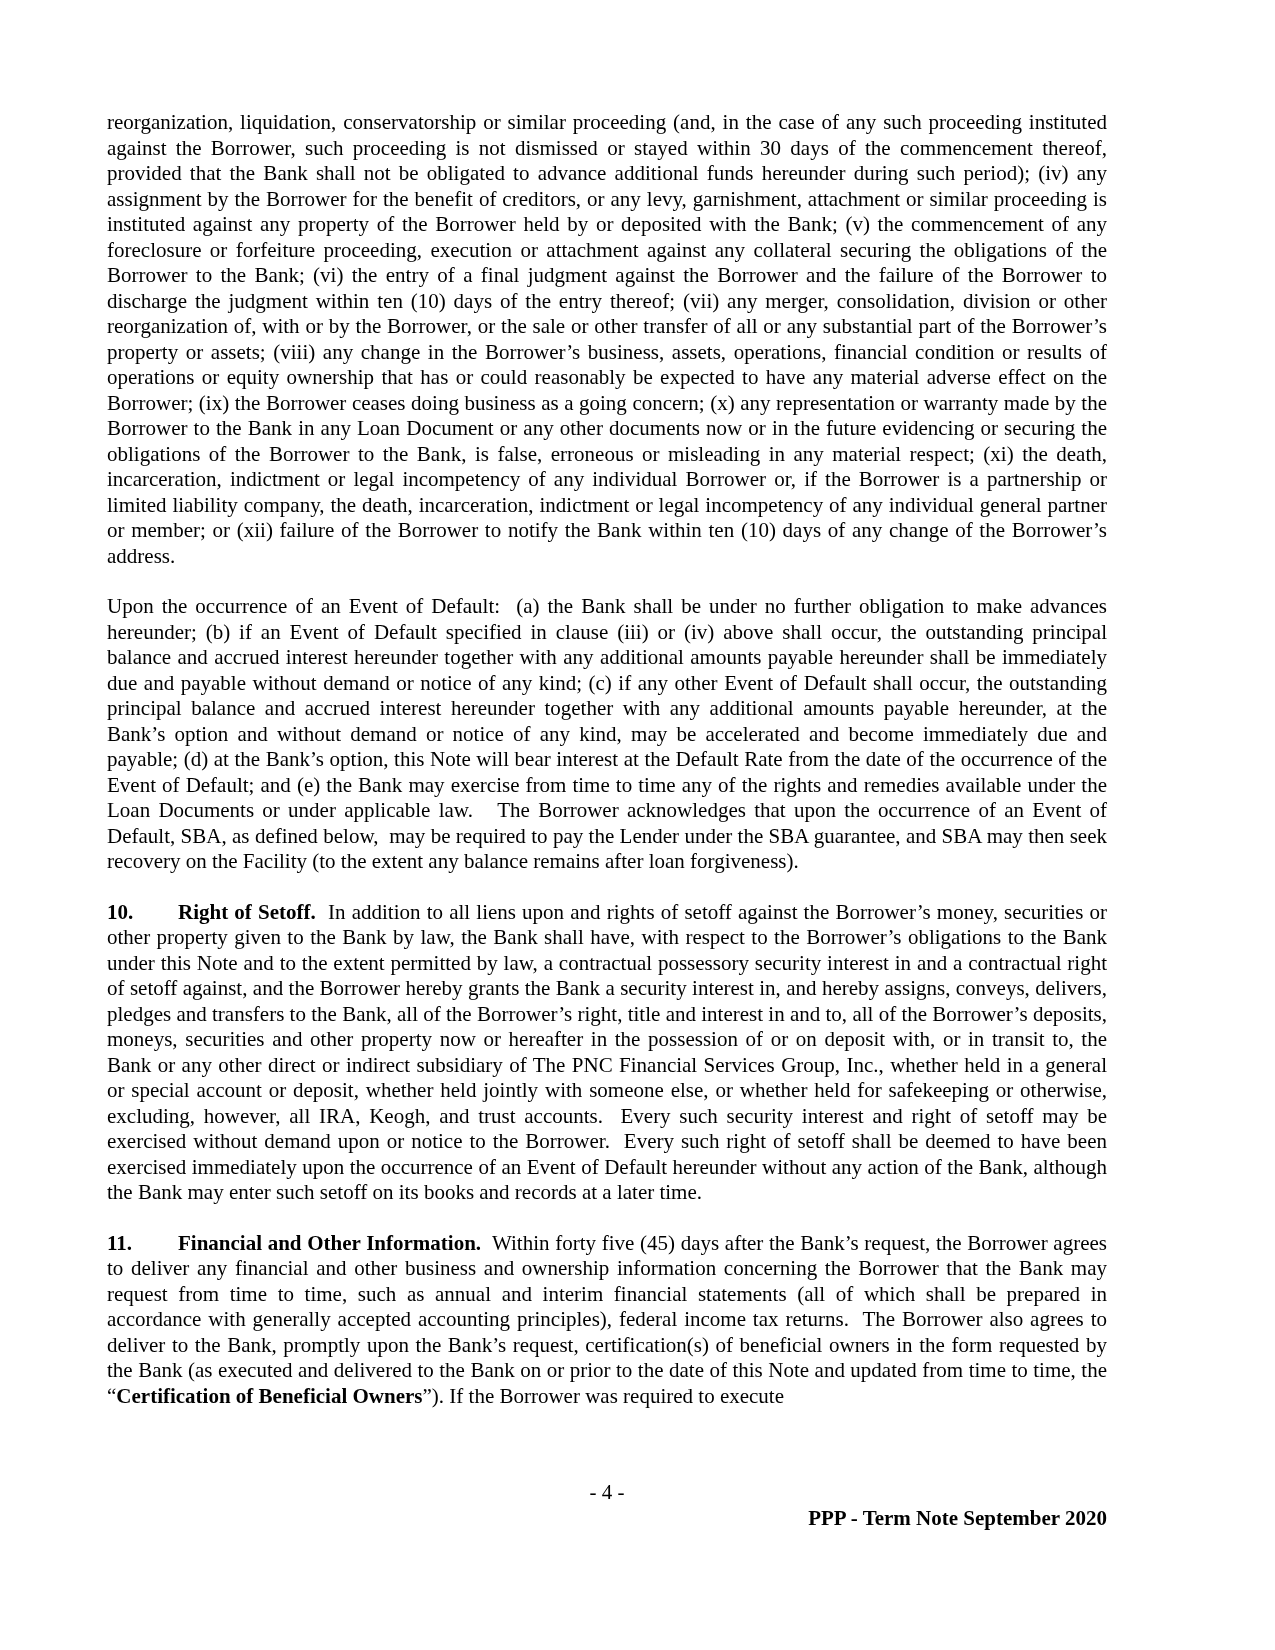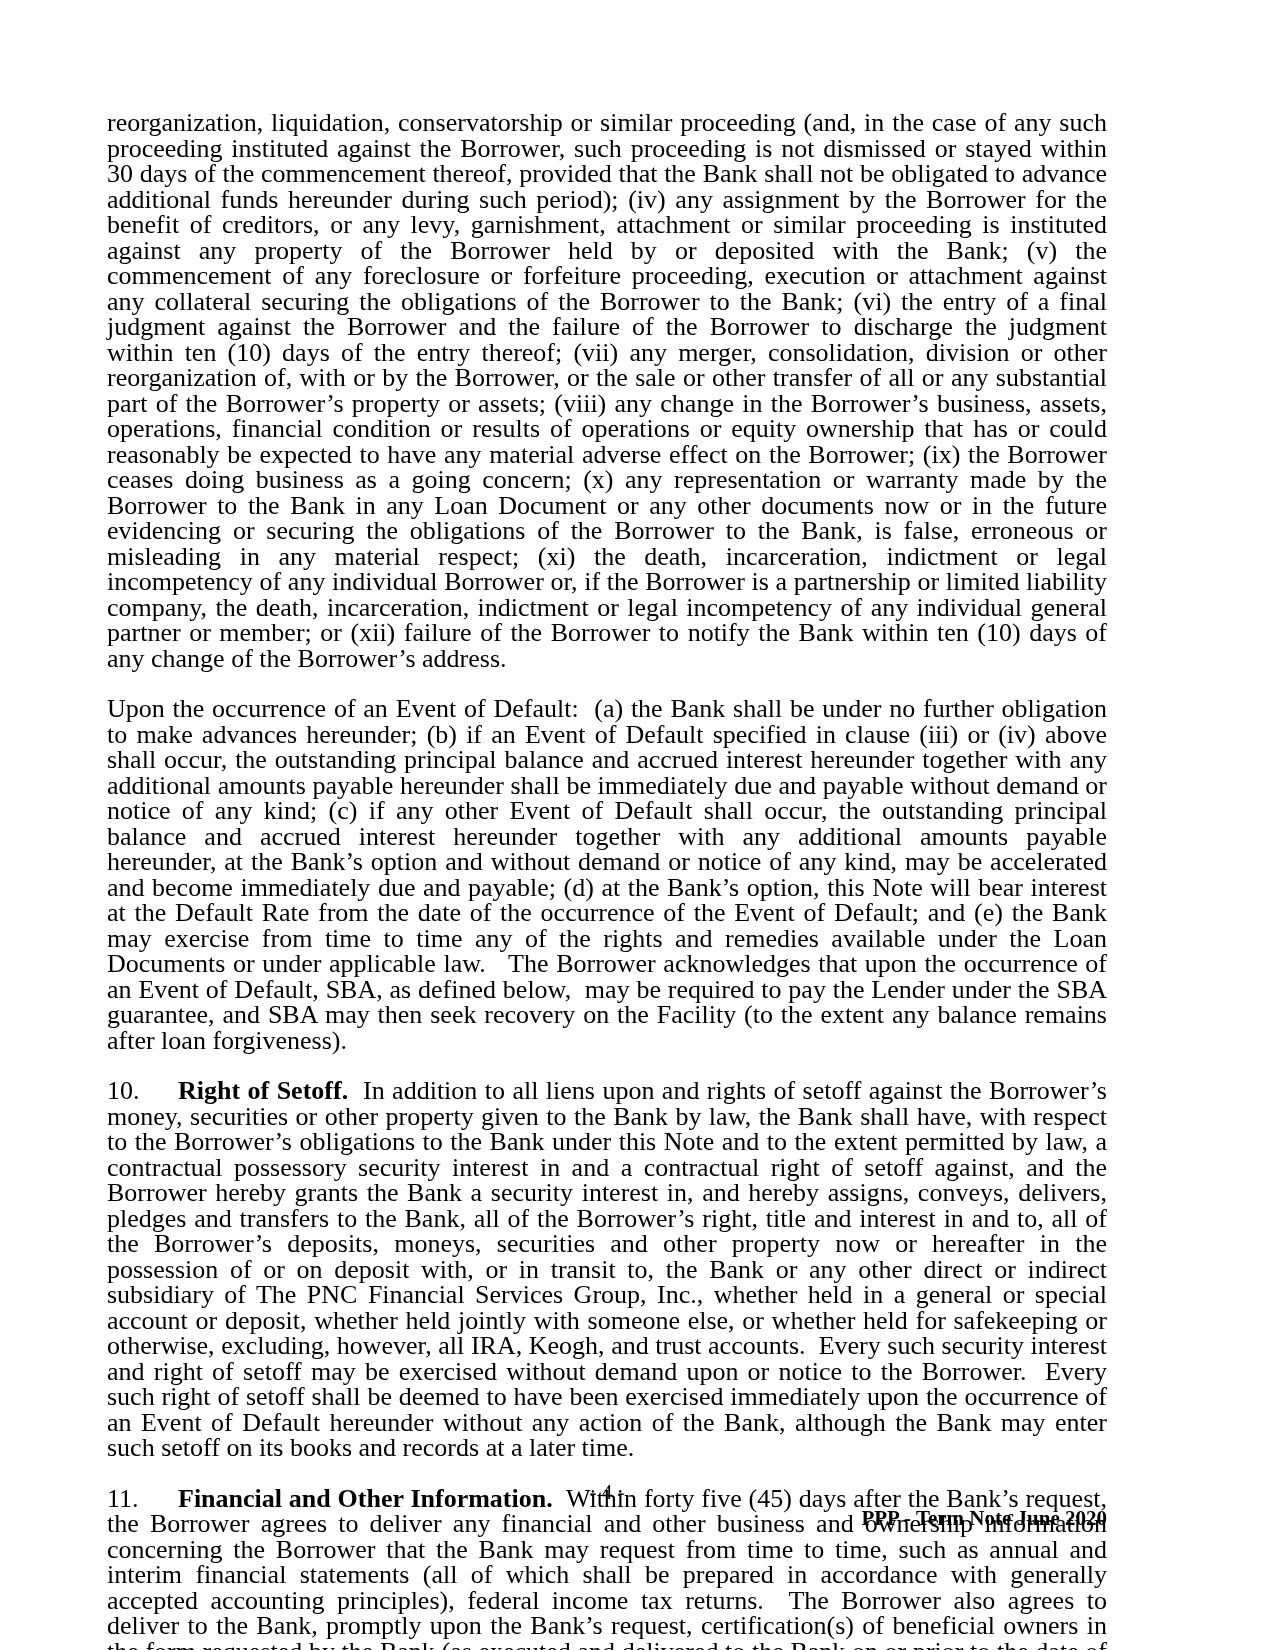--- a/index.html
+++ b/index.html
@@ -12,31 +12,31 @@
     position: relative;
     overflow: hidden;
   }
   .page-content {
     position: absolute;
     left: 107px;
     top: 110px;
     width: 1000px;
   }
   p.body-par {
-    font-size: 26px;
+    font-size: 21px;
     line-height: 25.5px;
     text-align: justify;
     white-space: pre-wrap;
     margin: 0 0 25px 0;
   }
   p.body-par:last-child { margin-bottom: 17px; }
   .sec-num {
     display: inline-block;
     width: 71px;
-    font-weight: normal;
+    font-weight: bold;
   }
   .sec-heading {
     font-weight: bold;
   }
   .bold { font-weight: bold; }
   .footer-page-number {
     position: absolute;
     left: 107px;
     width: 1000px;
     top: 1480px;
@@ -57,13 +57,13 @@
 <body>
 
 <div class="page-content">
   <p class="body-par">reorganization, liquidation, conservatorship or similar proceeding (and, in the case of any such proceeding instituted against the Borrower, such proceeding is not dismissed or stayed within 30 days of the commencement thereof, provided that the Bank shall not be obligated to advance additional funds hereunder during such period); (iv) any assignment by the Borrower for the benefit of creditors, or any levy, garnishment, attachment or similar proceeding is instituted against any property of the Borrower held by or deposited with the Bank; (v) the commencement of any foreclosure or forfeiture proceeding, execution or attachment against any collateral securing the obligations of the Borrower to the Bank; (vi) the entry of a final judgment against the Borrower and the failure of the Borrower to discharge the judgment within ten (10) days of the entry thereof; (vii) any merger, consolidation, division or other reorganization of, with or by the Borrower, or the sale or other transfer of all or any substantial part of the Borrower’s property or assets; (viii) any change in the Borrower’s business, assets, operations, financial condition or results of operations or equity ownership that has or could reasonably be expected to have any material adverse effect on the Borrower; (ix) the Borrower ceases doing business as a going concern; (x) any representation or warranty made by the Borrower to the Bank in any Loan Document or any other documents now or in the future evidencing or securing the obligations of the Borrower to the Bank, is false, erroneous or misleading in any material respect; (xi) the death, incarceration, indictment or legal incompetency of any individual Borrower or, if the Borrower is a partnership or limited liability company, the death, incarceration, indictment or legal incompetency of any individual general partner or member; or (xii) failure of the Borrower to notify the Bank within ten (10) days of any change of the Borrower’s address.</p>
   <p class="body-par">Upon the occurrence of an Event of Default:  (a) the Bank shall be under no further obligation to make advances hereunder; (b) if an Event of Default specified in clause (iii) or (iv) above shall occur, the outstanding principal balance and accrued interest hereunder together with any additional amounts payable hereunder shall be immediately due and payable without demand or notice of any kind; (c) if any other Event of Default shall occur, the outstanding principal balance and accrued interest hereunder together with any additional amounts payable hereunder, at the Bank’s option and without demand or notice of any kind, may be accelerated and become immediately due and payable; (d) at the Bank’s option, this Note will bear interest at the Default Rate from the date of the occurrence of the Event of Default; and (e) the Bank may exercise from time to time any of the rights and remedies available under the Loan Documents or under applicable law.   The Borrower acknowledges that upon the occurrence of an Event of Default, SBA, as defined below,  may be required to pay the Lender under the SBA guarantee, and SBA may then seek recovery on the Facility (to the extent any balance remains after loan forgiveness).</p>
   <p class="body-par"><span class="sec-num">10.</span><span class="sec-heading">Right of Setoff.</span><span>  In addition to all liens upon and rights of setoff against the Borrower’s money, securities or other property given to the Bank by law, the Bank shall have, with respect to the Borrower’s obligations to the Bank under this Note and to the extent permitted by law, a contractual possessory security interest in and a contractual right of setoff against, and the Borrower hereby grants the Bank a security interest in, and hereby assigns, conveys, delivers, pledges and transfers to the Bank, all of the Borrower’s right, title and interest in and to, all of the Borrower’s deposits, moneys, securities and other property now or hereafter in the possession of or on deposit with, or in transit to, the Bank or any other direct or indirect subsidiary of The PNC Financial Services Group, Inc., whether held in a general or special account or deposit, whether held jointly with someone else, or whether held for safekeeping or otherwise, excluding, however, all IRA, Keogh, and trust accounts.  Every such security interest and right of setoff may be exercised without demand upon or notice to the Borrower.  Every such right of setoff shall be deemed to have been exercised immediately upon the occurrence of an Event of Default hereunder without any action of the Bank, although the Bank may enter such setoff on its books and records at a later time.</span></p>
   <p class="body-par"><span class="sec-num">11.</span><span class="sec-heading">Financial and Other Information.</span><span>  Within forty five (45) days after the Bank’s request, the Borrower agrees to deliver any financial and other business and ownership information concerning the Borrower that the Bank may request from time to time, such as annual and interim financial statements (all of which shall be prepared in accordance with generally accepted accounting principles), federal income tax returns.  The Borrower also agrees to deliver to the Bank, promptly upon the Bank’s request, certification(s) of beneficial owners in the form requested by the Bank (as executed and delivered to the Bank on or prior to the date of this Note and updated from time to time, the “</span><span class="bold">Certification of Beneficial Owners</span><span>”). If the Borrower was required to execute</span></p>
 </div>
 
 <div class="footer-page-number">- 4 -</div>
-<div class="footer-doc-label">PPP - Term Note June 2020</div>
+<div class="footer-doc-label">PPP - Term Note September 2020</div>
 
 </body></html>

